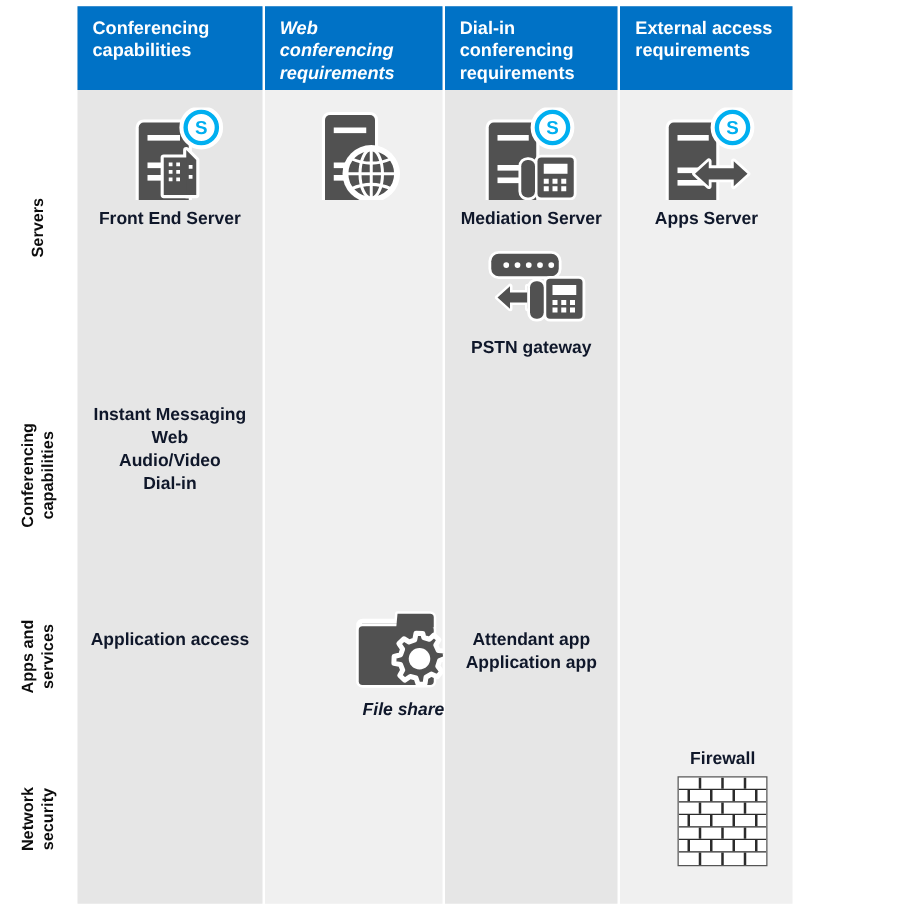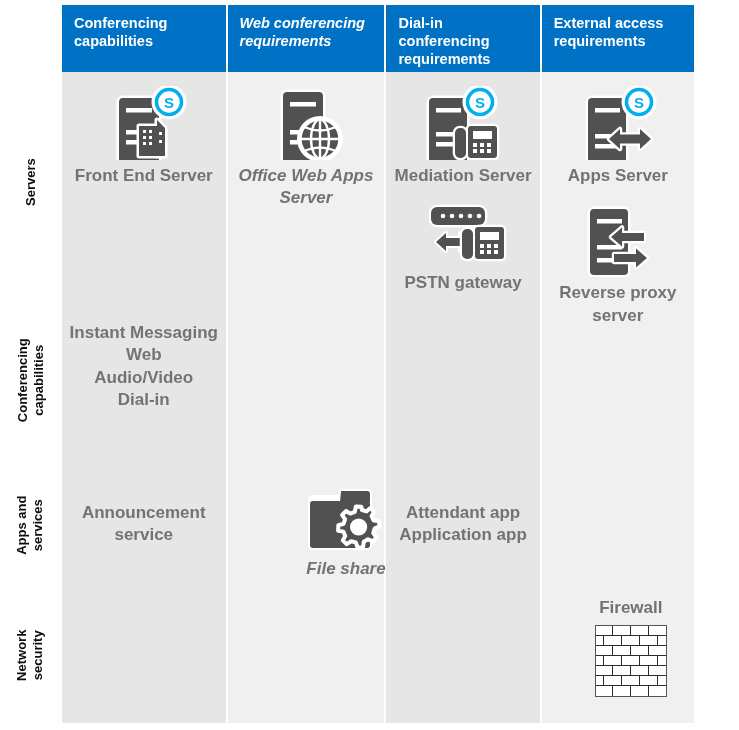--- a/index.html
+++ b/index.html
@@ -18,41 +18,41 @@
     display:flex;align-items:center;justify-content:center;
     color:#0d0d0d;font-size:13px;font-weight:bold;line-height:1.25;text-align:center;
   }
   .rail-label span{
     display:block;
     transform:rotate(-90deg);
     white-space:pre-line;
   }
 
   
-  .cols{position:absolute;left:62px;top:5px;width:632px;height:718px;display:flex;}
+  .cols{position:absolute;left:62px;top:5px;width:572px;height:718px;display:flex;}
   .col{position:relative;display:flex;flex-direction:column;}
   .col-odd{background:#e6e6e6;}
   .col-even{background:#f0f0f0;}
   .col + .col{margin-left:2px;}
 
   .col-head{
     background:#0072c6;color:#ffffff;
     font-size:14.5px;font-weight:bold;line-height:1.25;
     padding:9px 10px 10px 12px;
     height:67px;box-sizing:border-box;
     white-space:pre-line;
   }
 
   .col-body{position:relative;flex:1;}
 
   
   .cell{position:absolute;left:0;width:100%;box-sizing:border-box;
         display:flex;flex-direction:column;align-items:center;}
   .cell-txt{
-    color:#737373;font-size:17px;font-weight:bold;line-height:1.32;
+    color:#0f172a;font-size:14px;font-weight:bold;line-height:1.32;
     text-align:center;white-space:pre-line;
   }
   .item{display:flex;flex-direction:column;align-items:center;}
   .item + .item{margin-top:14px;}
   .item-label{margin-top:5px;}
 
   
   .ico{display:block;}
 
   
@@ -128,21 +128,21 @@
         </div>
 
         <div class="cell" style="top:250px;">
           <div class="cell-txt">Instant Messaging
 Web
 Audio/Video
 Dial-in</div>
         </div>
 
         <div class="cell" style="top:430px;">
-          <div class="cell-txt">Announcement service</div>
+          <div class="cell-txt">Application access</div>
         </div>
 
       </div>
     </div>
 
     <div class="col col-even" style="width:168px;font-style:italic;">
       <div class="col-head">Web conferencing
 requirements</div>
       <div class="col-body">
 
@@ -160,22 +160,20 @@
               <circle cx="57" cy="53" r="19.5" fill="#515151"></circle>
               <g fill="none" stroke="#ffffff" stroke-width="2.4">
                 <circle cx="57" cy="53" r="19.5"></circle>
                 <line x1="57" y1="33.5" x2="57" y2="72.5"></line>
                 <line x1="37.5" y1="53" x2="76.5" y2="53"></line>
                 <ellipse cx="57" cy="53" rx="9" ry="19.5"></ellipse>
                 <path d="M41 41 q16 7 32 0"></path>
                 <path d="M41 65 q16 -7 32 0"></path>
               </g>
             </svg>
-            <div class="cell-txt item-label">Office Web Apps
-Server</div>
           </div>
         </div>
 
         <div class="cell" style="top:415px;margin-left:40px;">
           <div class="item">
             <svg class="ico" width="82" height="66" viewBox="0 0 82 66">
               <g stroke="#ffffff" stroke-width="4" stroke-linejoin="round">
                 <path d="M36 4 h26 a3 3 0 0 1 3 3 v8 h-30 z" fill="#515151"></path>
                 <path d="M8 10 h30 a3 3 0 0 1 3 3 v45 a3 3 0 0 1 -3 3 h-30 a3 3 0 0 1 -3 -3 v-45 a3 3 0 0 1 3 -3 z" fill="#515151"></path>
                 <rect x="5" y="14" width="60" height="47" rx="3" fill="#515151"></rect>
@@ -295,37 +293,20 @@
               <rect x="23" y="58" width="25" height="4.5" fill="#ffffff"></rect>
               <path d="M37 53 l11 -10 v5.5 h20 v-5.5 l11 10 l-11 10 v-5.5 h-20 v5.5 z" fill="#515151" stroke="#ffffff" stroke-width="4.5" stroke-linejoin="round"></path>
               <path d="M37 53 l11 -10 v5.5 h20 v-5.5 l11 10 l-11 10 v-5.5 h-20 v5.5 z" fill="#515151"></path>
               <circle cx="67" cy="16" r="15" fill="none" stroke="#ffffff" stroke-width="5"></circle>
               <circle cx="67" cy="16" r="12.5" fill="#ffffff" stroke="#00aff0" stroke-width="3.5"></circle>
               <text x="67" y="21.5" font-family="'Liberation Sans',sans-serif" font-size="15" font-weight="bold" fill="#00aff0" text-anchor="middle">S</text>
             </svg>
             <div class="cell-txt item-label">Apps Server</div>
           </div>
 
-          <div class="item" style="margin-top:18px;">
-            <svg class="ico" width="92" height="72" viewBox="0 0 92 72">
-              <g stroke="#ffffff" stroke-width="5" stroke-linejoin="round">
-                <rect x="18" y="4" width="38" height="66" rx="4" fill="#515151"></rect>
-              </g>
-              <rect x="18" y="4" width="38" height="66" rx="4" fill="#515151"></rect>
-              <rect x="25" y="14" width="25" height="4.5" fill="#ffffff"></rect>
-              <rect x="25" y="40" width="25" height="4.5" fill="#ffffff"></rect>
-              <rect x="25" y="53" width="25" height="4.5" fill="#ffffff"></rect>
-              <path d="M72 36 h-22 v5.5 l-11 -9.5 l11 -9.5 v5.5 h22 z" fill="#515151" stroke="#ffffff" stroke-width="4.5" stroke-linejoin="round"></path>
-              <path d="M72 36 h-22 v5.5 l-11 -9.5 l11 -9.5 v5.5 h22 z" fill="#515151"></path>
-              <path d="M42 49 h22 v-5.5 l11 9.5 l-11 9.5 v-5.5 h-22 z" fill="#515151" stroke="#ffffff" stroke-width="4.5" stroke-linejoin="round"></path>
-              <path d="M42 49 h22 v-5.5 l11 9.5 l-11 9.5 v-5.5 h-22 z" fill="#515151"></path>
-            </svg>
-            <div class="cell-txt item-label">Reverse proxy
-server</div>
-          </div>
 
         </div>
 
         <div class="cell" style="top:525px;padding-left:26px;">
           <div class="item">
             <div class="cell-txt" style="margin-bottom:6px;">Firewall</div>
             <div class="wall">
               <div class="brow" style="top:0;">
                   <i style="left:16px;"></i>
                   <i style="left:34px;"></i>

